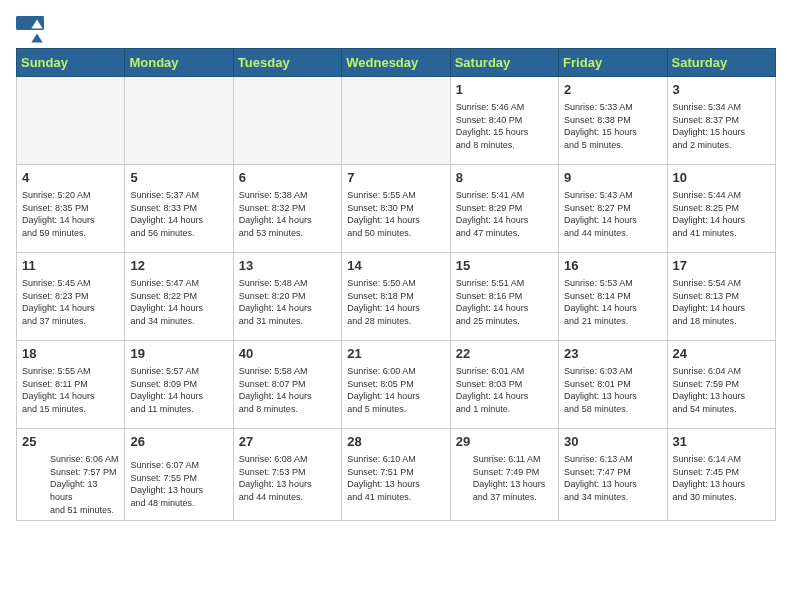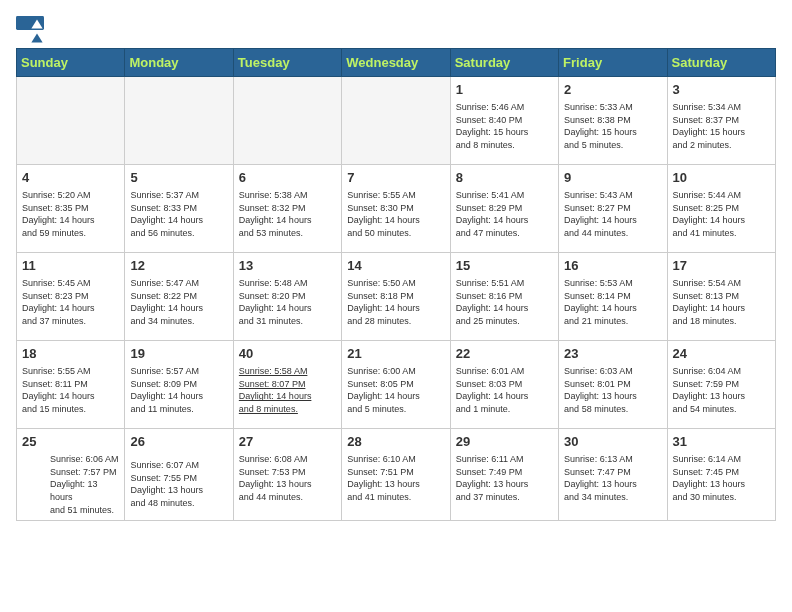--- a/index.html
+++ b/index.html
@@ -254,21 +254,21 @@
         </td>
         <td>
           <span class="day-num">19</span>
           <div class="day-info" style="white-space: pre-line;">Sunrise: 5:57 AM
 Sunset: 8:09 PM
 Daylight: 14 hours
 and 11 minutes.</div>
         </td>
         <td>
           <span class="day-num">40</span>
-          <div class="day-info" style="white-space: pre-line; text-decoration: underline;">Sunrise: 5:58 AM
+          <div class="day-info" style="white-space: pre-line;">Sunrise: 5:58 AM
 Sunset: 8:07 PM
 Daylight: 14 hours
 and 8 minutes.</div>
         </td>
         <td>
           <span class="day-num">21</span>
           <div class="day-info" style="white-space: pre-line;">Sunrise: 6:00 AM
 Sunset: 8:05 PM
 Daylight: 14 hours
 and 5 minutes.</div>
@@ -319,21 +319,21 @@
         </td>
         <td>
           <span class="day-num">28</span>
           <div class="day-info" style="white-space: pre-line;">Sunrise: 6:10 AM
 Sunset: 7:51 PM
 Daylight: 13 hours
 and 41 minutes.</div>
         </td>
         <td>
           <span class="day-num">29</span>
-          <div class="day-info" style="white-space: pre-line;">Sunrise: 6:11 AM
+          <div class="day-info" style="white-space: pre-line; margin-left: 17px;">Sunrise: 6:11 AM
 Sunset: 7:49 PM
 Daylight: 13 hours
 and 37 minutes.</div>
         </td>
         <td>
           <span class="day-num">30</span>
           <div class="day-info" style="white-space: pre-line;">Sunrise: 6:13 AM
 Sunset: 7:47 PM
 Daylight: 13 hours
 and 34 minutes.</div>

